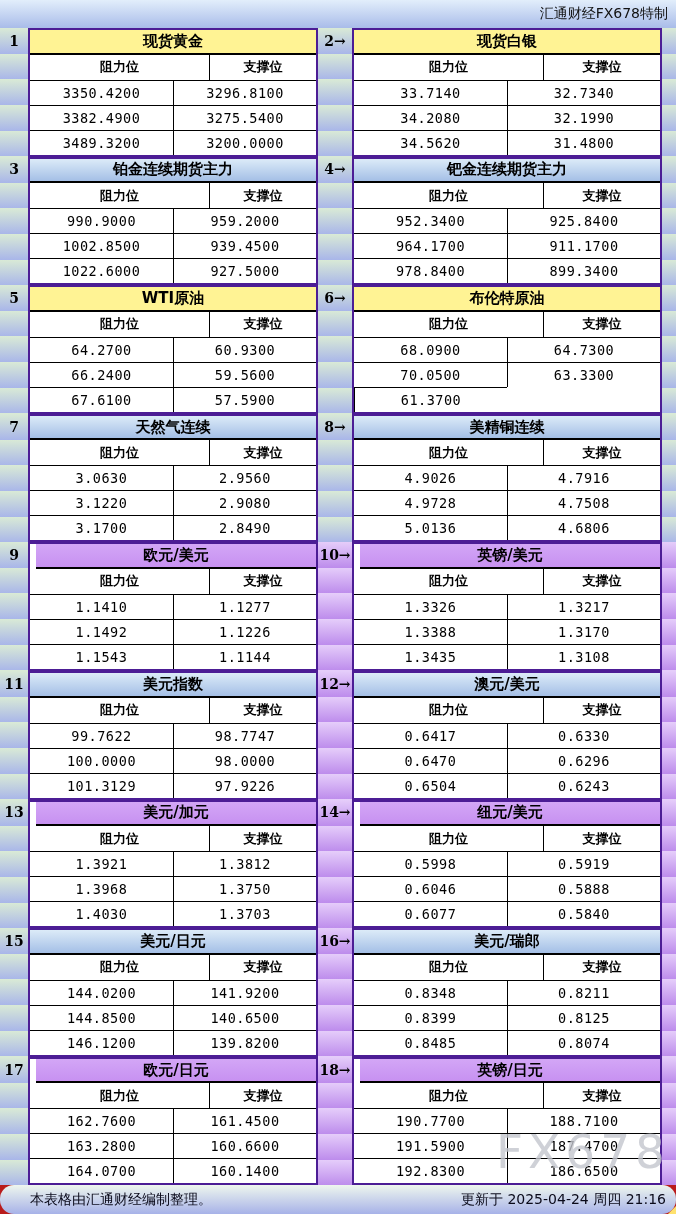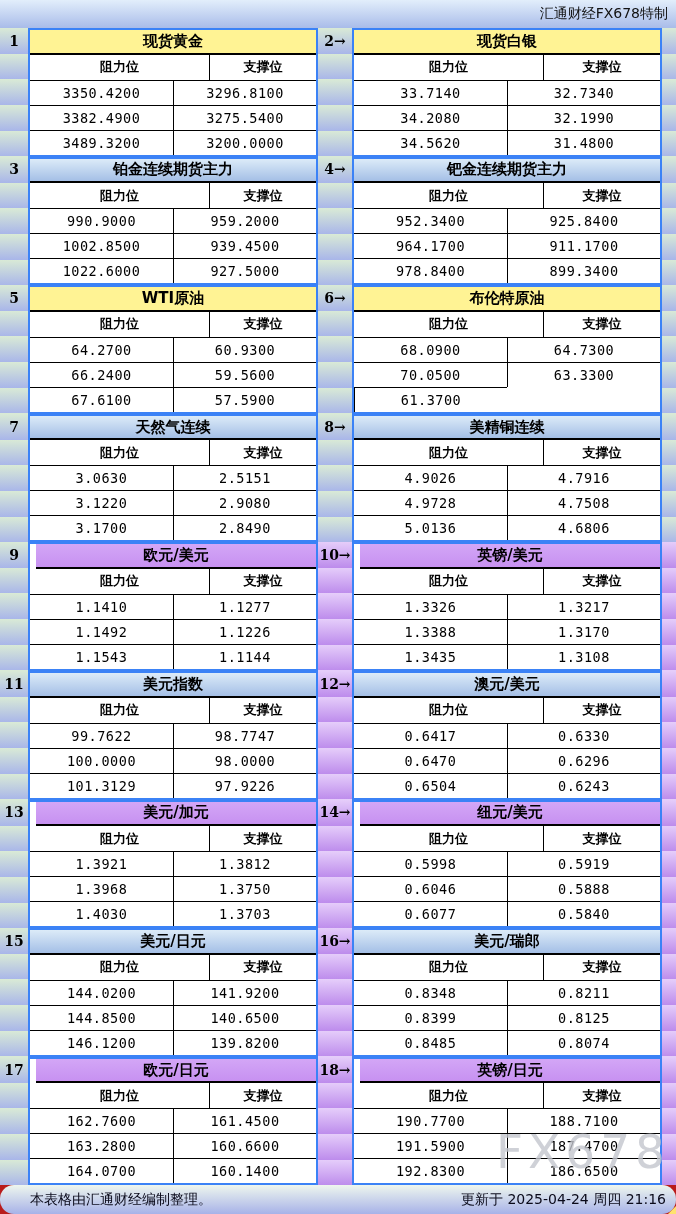--- a/index.html
+++ b/index.html
@@ -35,21 +35,21 @@
   .idx-label{
     height:25.7px;display:flex;align-items:center;justify-content:center;
     font-size:14px;font-weight:bold;color:#000;
     font-family:"DejaVu Serif","Liberation Serif",serif;
   }
   
   .ptable{
     display:grid;
     grid-template-columns:1fr 1fr;
     grid-template-rows:24.6px repeat(4,1fr);
-    border:2px solid #3b82f6;
+    border:2px solid #4c1d95;
     background:#fff;
     box-sizing:border-box;
   }
   .ptable-header{
     grid-column:span 2;
     display:flex;align-items:center;justify-content:center;
     font-size:15px;font-weight:bold;color:#000;
     border-bottom:2px solid #000;
   }
   .h-yellow{background:#fff394;}
@@ -194,21 +194,21 @@
 
   <div class="section">
     <div class="strip left-strip">
       <div class="idx-label left-idx">7</div>
     </div>
     <div class="ptable left-ptable">
           <div class="ptable-header h-blue">天然气连续</div>
           <div class="pcell colhead">阻力位</div>
           <div class="pcell colhead c2">支撑位</div>
           <div class="pcell val rt">3.0630</div>
-          <div class="pcell val rt c2">2.5151</div>
+          <div class="pcell val rt c2">2.9560</div>
           <div class="pcell val rt">3.1220</div>
           <div class="pcell val rt c2">2.9080</div>
           <div class="pcell val rt">3.1700</div>
           <div class="pcell val rt c2">2.8490</div>
         </div>
     <div class="strip mid-strip">
       <div class="idx-label right-idx">8→</div>
     </div>
     <div class="ptable right-ptable">
           <div class="ptable-header h-blue">美精铜连续</div>

